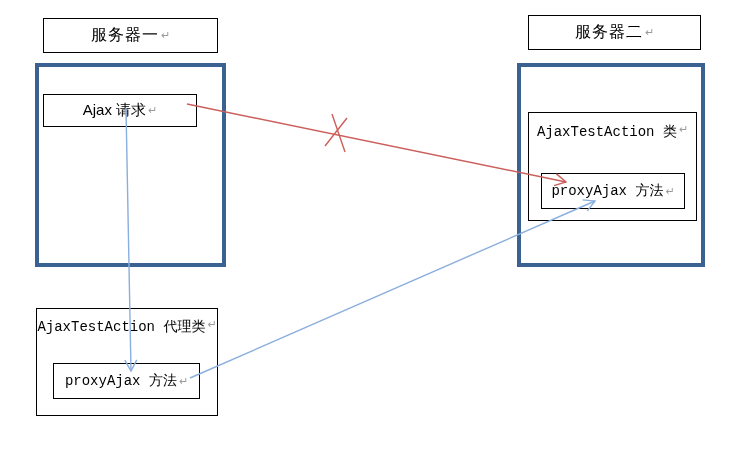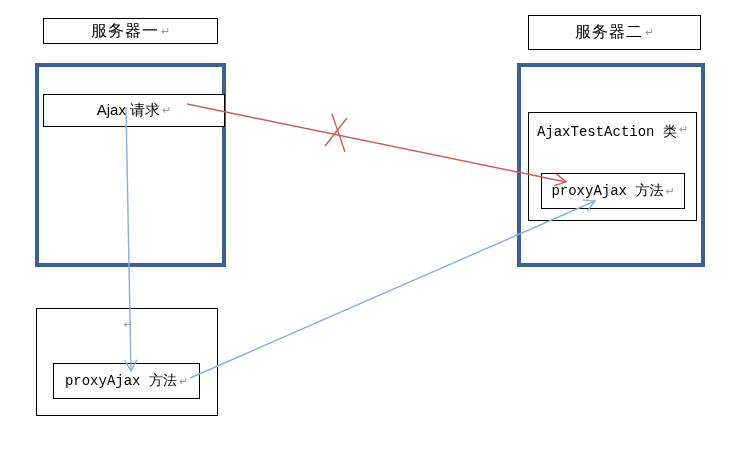--- a/index.html
+++ b/index.html
@@ -37,23 +37,23 @@
     font-size: 14px;
     color: #000;
   }
   .pmark {
     color: #9b9b9b;
     font-size: 11px;
     margin-left: 2px;
     font-family: "Liberation Sans", sans-serif;
   }
   
-  #server1-title   { left: 43px;  top: 18px;  width: 175px; height: 26px; }
+  #server1-title   { left: 43px;  top: 18px;  width: 175px; height: 35px; }
   #server1-frame   { left: 35px;  top: 63px;  width: 191px; height: 204px; }
-  #ajax-request    { left: 43px;  top: 94px;  width: 182px; height: 33px; }
+  #ajax-request    { left: 43px;  top: 94px;  width: 154px; height: 33px; }
   #server2-title   { left: 528px; top: 15px;  width: 173px; height: 35px; }
   #server2-frame   { left: 517px; top: 63px;  width: 188px; height: 204px; }
   #server2-class   { left: 528px; top: 112px; width: 169px; height: 109px; padding-top: 10px; }
   #server2-method  { left: 541px; top: 173px; width: 144px; height: 36px; }
   #proxy-class     { left: 36px;  top: 308px; width: 182px; height: 108px; padding-top: 9px; }
   #proxy-method    { left: 53px;  top: 363px; width: 147px; height: 36px; }
   .overlay {
     position: absolute;
     left: 0; top: 0;
     width: 756px; height: 456px;
@@ -88,20 +88,21 @@
     <span class="mono-label">AjaxTestAction 类</span>
     <span class="pmark">↵</span>
   </div>
 
   <div class="box" id="server2-method">
     <span class="mono-label">proxyAjax 方法</span>
     <span class="pmark">↵</span>
   </div>
 
   <div class="box label-top" id="proxy-class">
+    <span class="mono-label">AjaxTestAction 代理类</span>
     <span class="pmark">↵</span>
   </div>
 
   <div class="box" id="proxy-method">
     <span class="mono-label">proxyAjax 方法</span>
     <span class="pmark">↵</span>
   </div>
 
   <svg class="overlay" viewBox="0 0 756 456">
     <defs>

